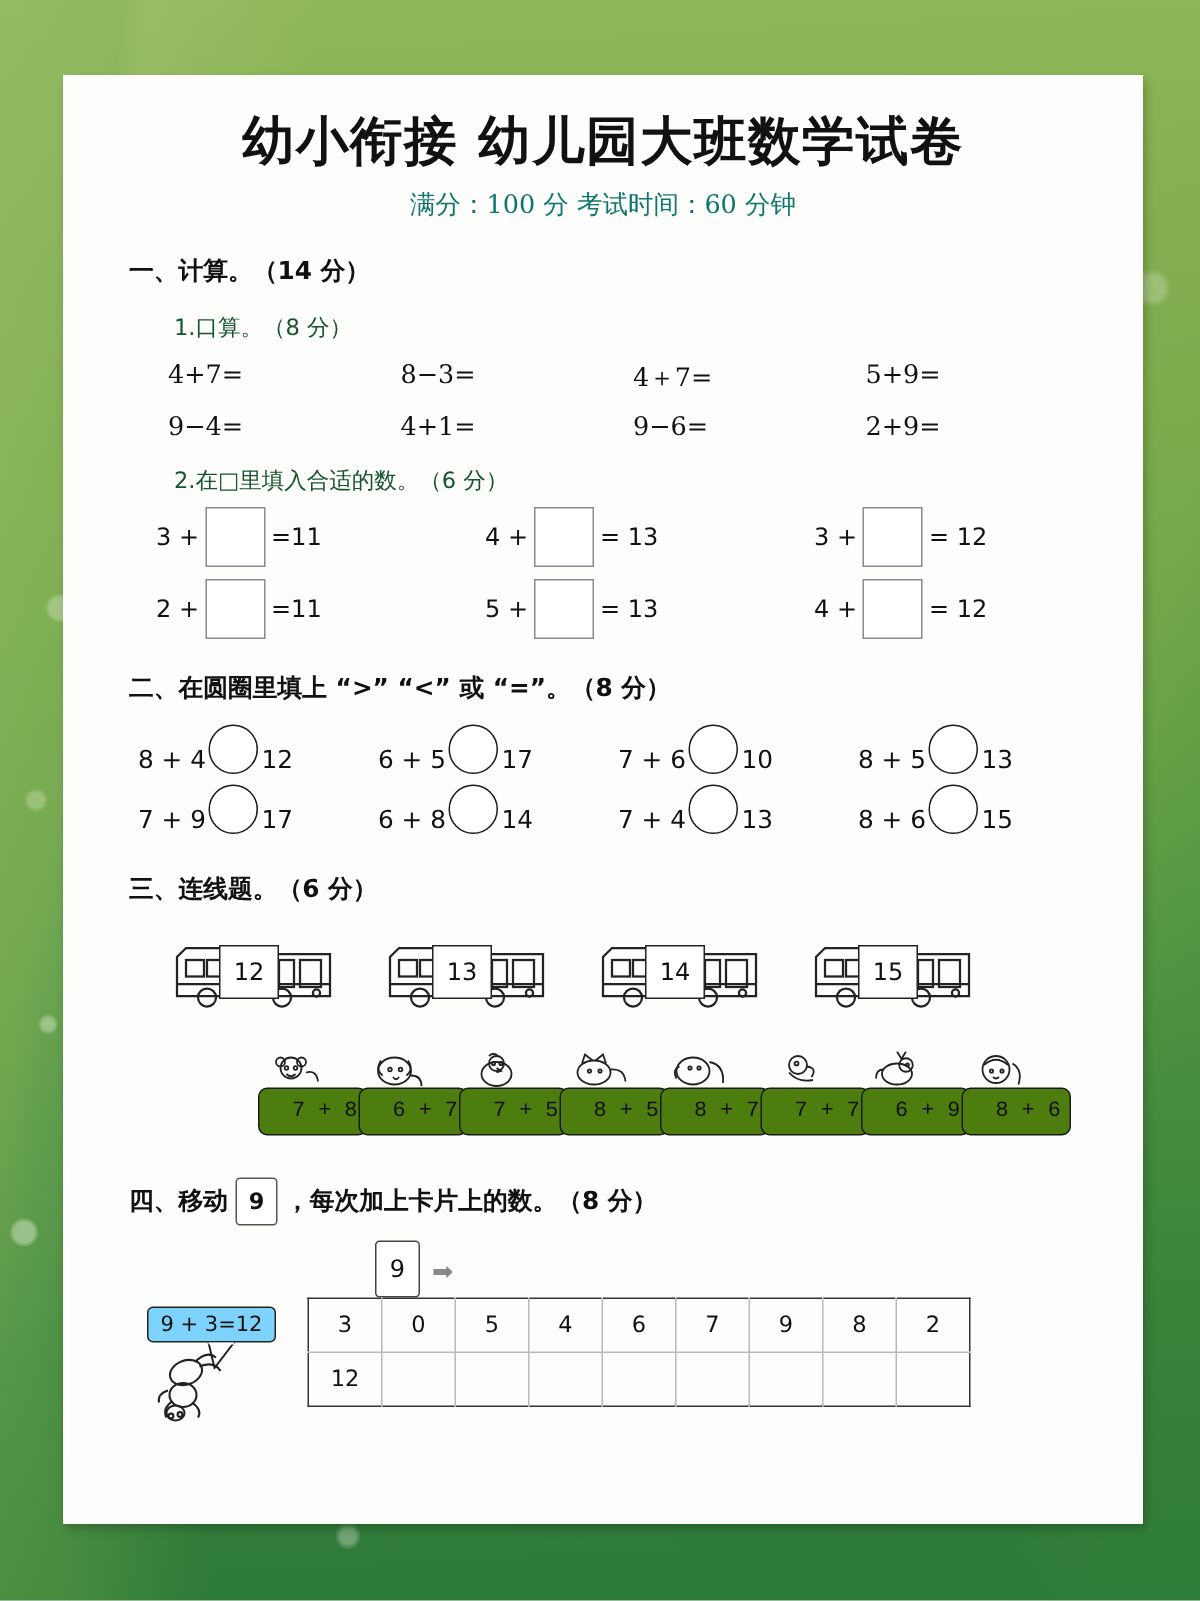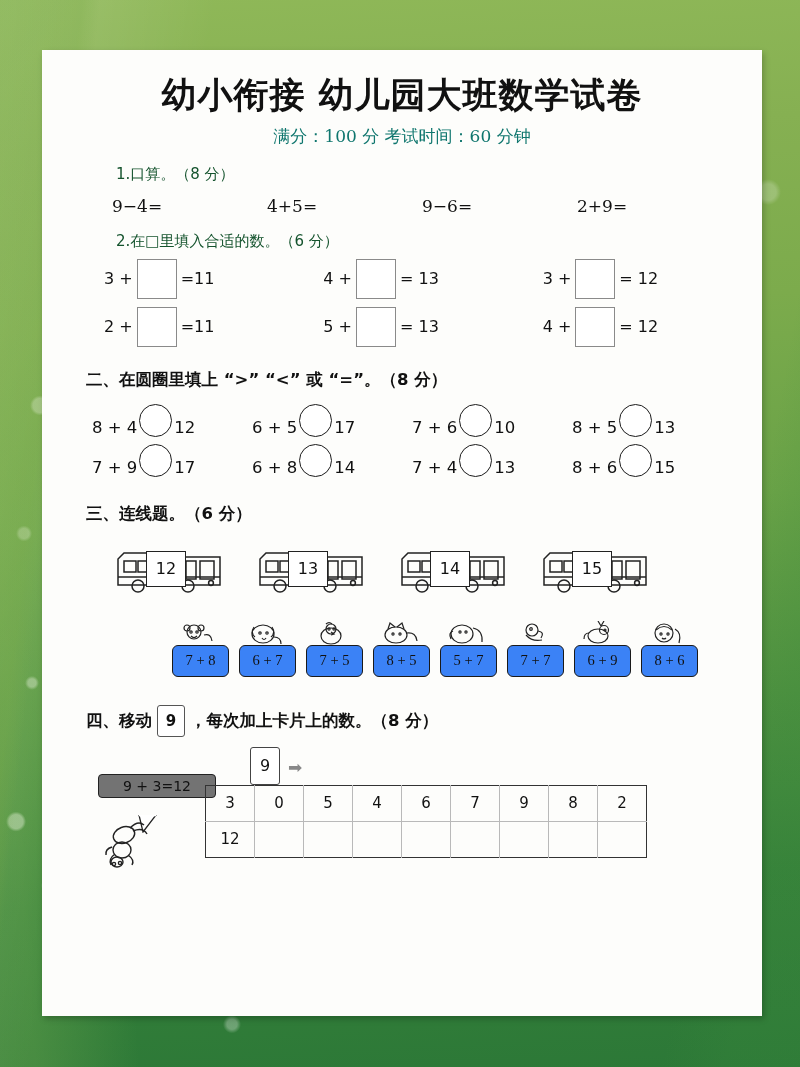--- a/index.html
+++ b/index.html
@@ -179,27 +179,28 @@
     height: 26px;
   }
   .card-box {
     position: absolute;
     left: 0;
     top: 22px;
     width: 55px;
     height: 30px;
     border: 1.4px solid #1a1a1a;
     border-radius: 6px;
-    background: #3b82f6;
+    background: #4d7c0f;
     display: flex;
     align-items: center;
     justify-content: center;
-    font-family: Liberation Serif, serif;
+    font-family: Liberation Mono, monospace;
     font-size: 14.5px;
     color: #111;
+    padding-left: 16px;
   }
   .nine-chip {
     display: inline-flex;
     align-items: center;
     justify-content: center;
     width: 26px;
     height: 30px;
     border: 1.4px solid #555;
     border-radius: 3px;
     background: #fff;
@@ -234,25 +235,25 @@
     position: absolute;
     left: 246px;
     top: 12px;
     color: #888;
     font-size: 17px;
     line-height: 1;
   }
   .bubble {
     position: absolute;
     left: 56px;
-    top: 27px;
+    top: 44px;
     border: 1.5px solid #222;
     border-radius: 4px;
-    background: #737373;
-    padding: 3px 24px;
+    background: #7dd3fc;
+    padding: 3px 8px;
     font-family: "DejaVu Sans", "Liberation Sans", sans-serif;
     font-size: 14px;
     color: #111;
     white-space: nowrap;
   }
   .bubble-tail {
     position: absolute;
     left: 96px;
     top: 68px;
     width: 22px;
@@ -288,26 +289,35 @@
 </style>
 </head>
 <body>
 
 <div id="stage">
   <div class="paper">
 
     <div class="doc-title">幼小衔接  幼儿园大班数学试卷</div>
     <div class="doc-sub">满分：100 分    考试时间：60 分钟</div>
 
+    <div class="sec-head" style="margin-top:22px;">
+      <span>一、计算。（14 分）</span>
+    </div>
 
     <div class="sub-head" style="margin-top:17px;">1.口算。（8 分）</div>
 
+    <div class="row-eq">
+      <div class="cell">4+7=</div>
+      <div class="cell">8−3=</div>
+      <div class="cell">4＋7=</div>
+      <div class="cell">5+9=</div>
+    </div>
     <div class="row-eq">
       <div class="cell">9−4=</div>
-      <div class="cell">4+5=</div>
+      <div class="cell">4+1=</div>
       <div class="cell">9−6=</div>
       <div class="cell">2+9=</div>
     </div>
 
     <div class="sub-head" style="margin-top:16px;">2.在□里填入合适的数。（6 分）</div>
 
     <div class="row-box">
       <div class="box-item">
         <span>3 +</span>
         <span class="blank-box"></span>
@@ -522,21 +532,21 @@
       <div class="card-wrap">
         <svg class="card-animal" viewBox="0 0 44 26">
           <g fill="none" stroke="#222" stroke-width="1.2">
             <ellipse cx="16" cy="13" rx="11" ry="9"></ellipse>
             <path d="M7 10 q-5 2 -2 8"></path>
             <circle cx="14" cy="11" r="1.1"></circle>
               <circle cx="20" cy="11" r="1.1"></circle>
             <path d="M27 7 q10 2 9 14"></path>
           </g>
         </svg>
-        <div class="card-box">5 + 7</div>
+        <div class="card-box">8 + 7</div>
       </div>
       <div class="card-wrap">
         <svg class="card-animal" viewBox="0 0 44 26">
           <g fill="none" stroke="#222" stroke-width="1.2">
             <circle cx="19" cy="9" r="6"></circle>
               <circle cx="18" cy="8" r="1.3"></circle>
             <path d="M25 10 q7 1 3 7"></path>
               <path d="M13 14 q6 7 16 5"></path>
           </g>
         </svg>

